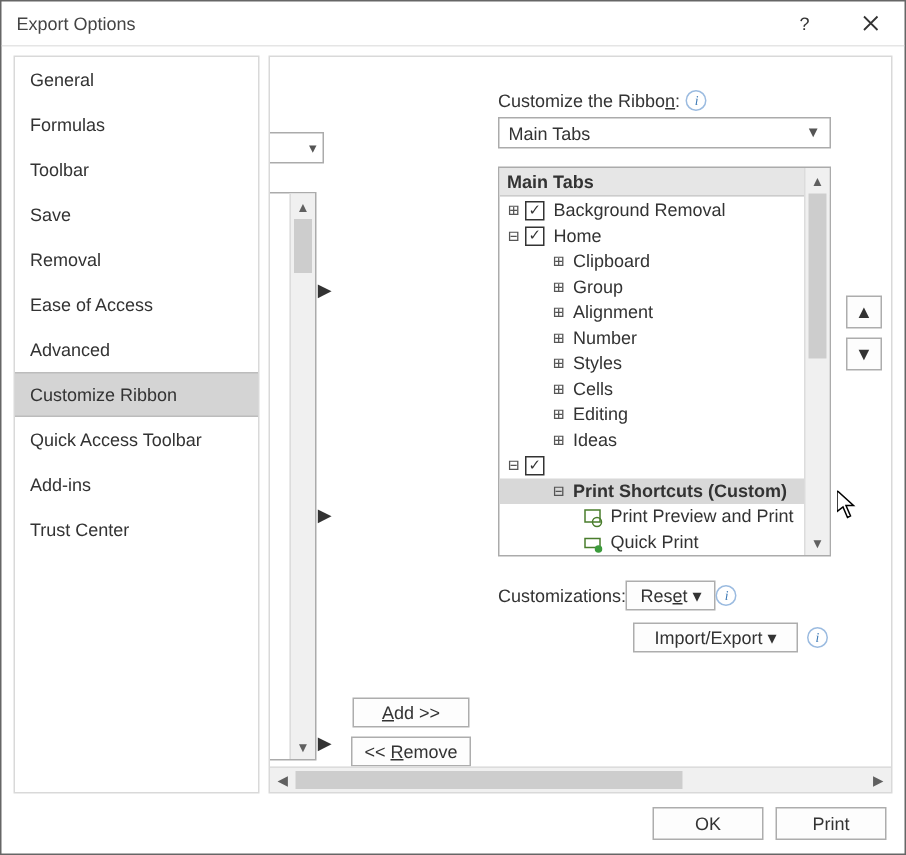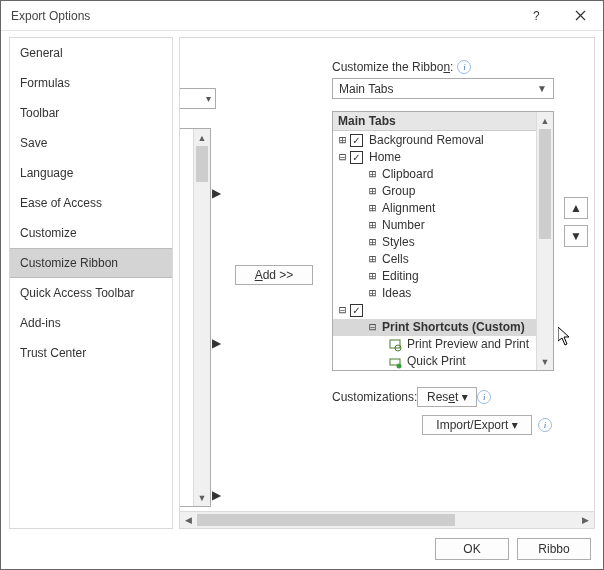--- a/index.html
+++ b/index.html
@@ -99,21 +99,21 @@
   .cropleft .handle2 {
     position:absolute; top:295px; left:33px; width:7px; height:20px;
     display:flex;align-items:center;justify-content:center; color:#333;
   }
   .cropleft .handle3 {
     position:absolute; bottom:6px; left:33px; width:7px; height:20px;
     display:flex;align-items:center;justify-content:center; color:#333;
   }
   
   .midbtns {
-    width: 100px; display:flex; flex-direction:column; align-items:center; justify-content:center; gap:6px;
+    width: 100px; display:flex; flex-direction:column; align-items:center; justify-content:flex-end; gap:6px;
   }
   .btn {
     border:1px solid #adadad; background:#fdfdfd; padding:2px 8px; min-width:78px; text-align:center;
     cursor:pointer; font-size:12px; color:#333;
   }
   .btn.icon { min-width:24px; width:24px; height:22px; padding:0; display:flex;align-items:center;justify-content:center;}
   .btn.green { border-color:#2e8b57; background:#eaf7ef; }
   .ul { text-decoration: underline; }
 
   
@@ -193,23 +193,23 @@
   </div>
 </div>
 
 <div class="content">
 
   <div class="leftnav">
     <div class="nav-item">General</div>
     <div class="nav-item">Formulas</div>
     <div class="nav-item">Toolbar</div>
     <div class="nav-item">Save</div>
-    <div class="nav-item">Language</div>
+    <div class="nav-item">Removal</div>
     <div class="nav-item">Ease of Access</div>
-    <div class="nav-item">Customize</div>
+    <div class="nav-item">Advanced</div>
     <div class="nav-item selected">Customize Ribbon</div>
     <div class="nav-item">Quick Access Toolbar</div>
     <div class="nav-item">Add-ins</div>
     <div class="nav-item">Trust Center</div>
   </div>
 
   <div class="rightwrap">
     <div class="rightpanel">
 
       <div class="cropleft">
@@ -221,20 +221,21 @@
             <div class="arr" style="position:absolute;bottom:0;left:0;right:0">▼</div>
           </div>
         </div>
         <div class="handle">▶</div>
         <div class="handle2">▶</div>
         <div class="handle3">▶</div>
       </div>
 
       <div class="midbtns">
         <div class="btn"><span class="ul">A</span><span>dd &gt;&gt;</span></div>
+        <div class="btn"><span>&lt;&lt; </span><span class="ul">R</span><span>emove</span></div>
       </div>
 
       <div class="rightcol">
         <div class="lbl-row">
           <span><span>Customize the Ribbo</span><span class="ul">n</span><span>:</span></span>
           <span class="info">i</span>
         </div>
         <div class="dropdown">
           <span>Main Tabs</span>
           <span class="chev">▼</span>
@@ -367,14 +368,14 @@
       <div class="track">
           <div class="thumb"></div>
         </div>
       <div class="arr">▶</div>
     </div>
   </div>
 </div>
 
 <div class="footer">
   <div class="btn">OK</div>
-  <div class="btn">Ribbo</div>
+  <div class="btn">Print</div>
 </div>
 
 </body></html>

